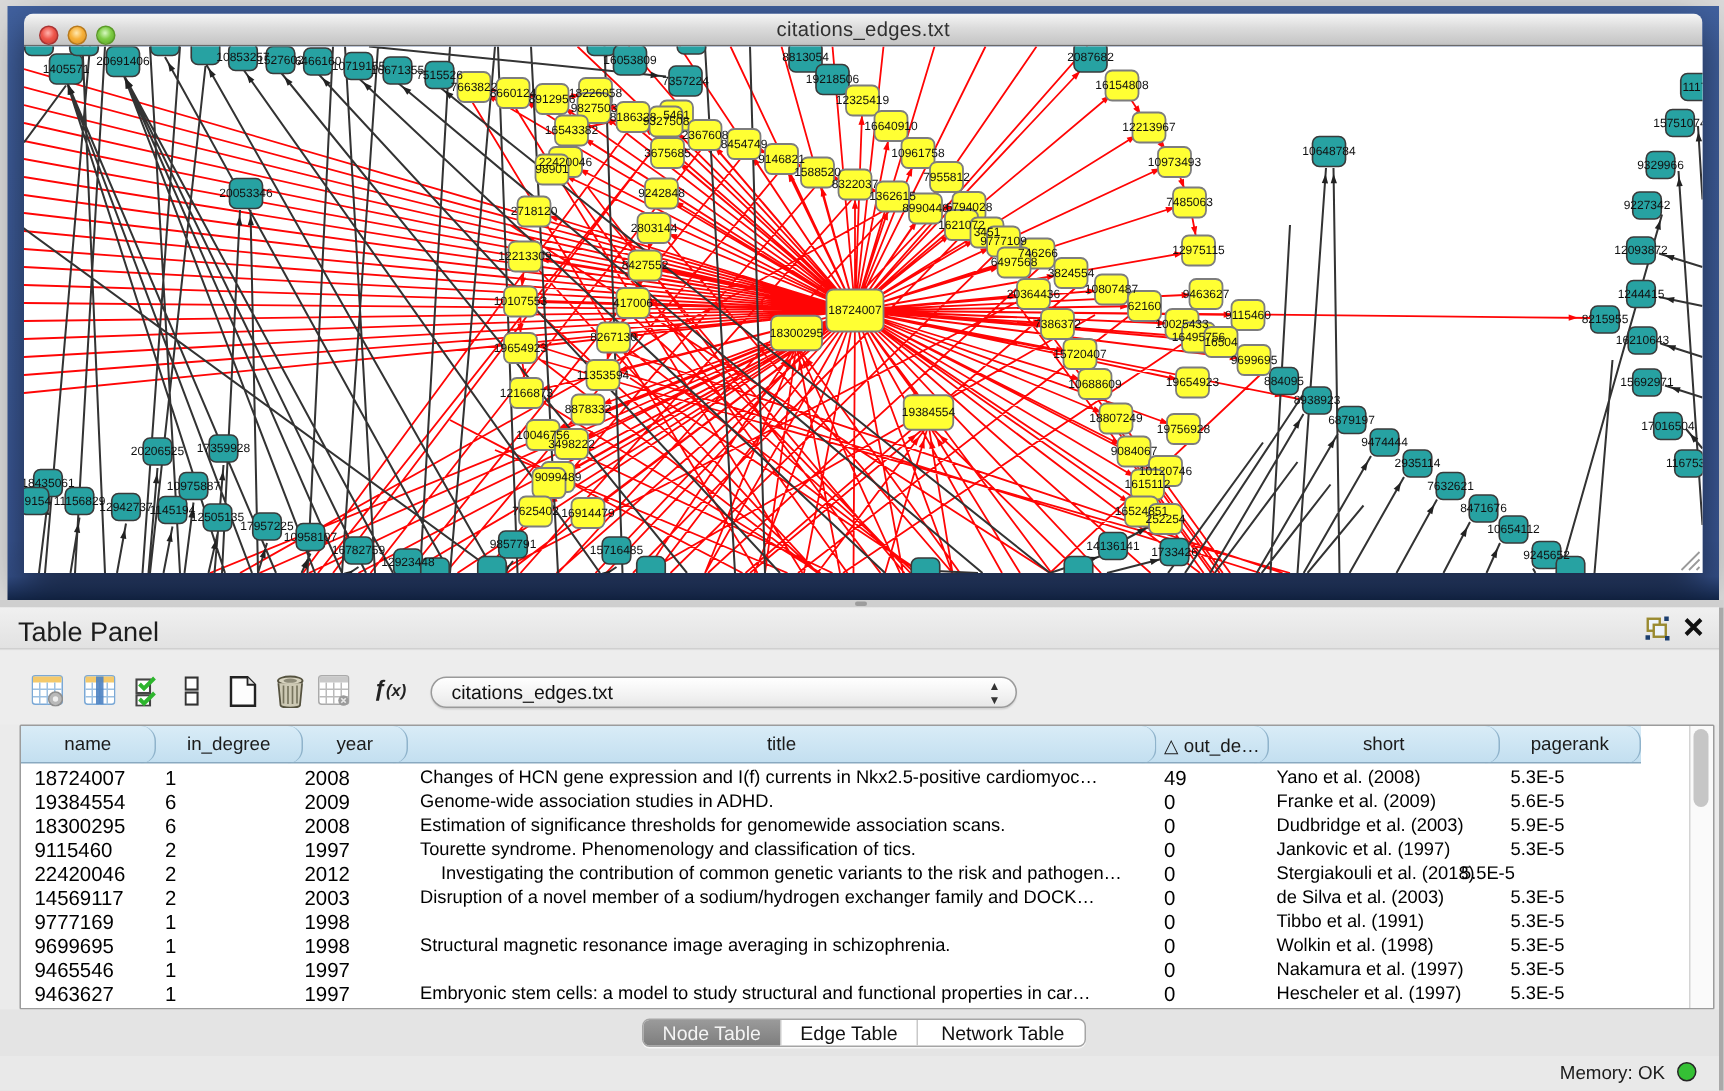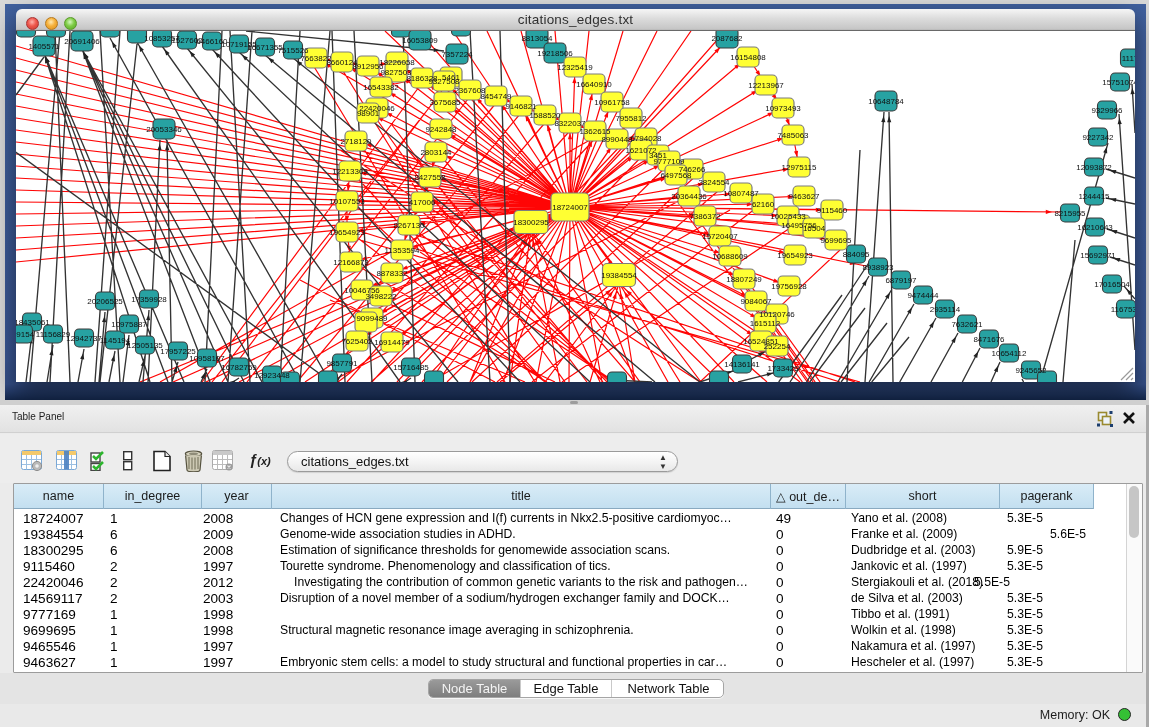--- a/index.html
+++ b/index.html
@@ -15,40 +15,40 @@
   font-size:13.5px; color:#303030; letter-spacing:0.2px; }
 .tl { position:absolute; top:7.5px; width:13px; height:13px; border-radius:50%; }
 #content { position:absolute; left:0; top:22px; width:1119px; height:351px; background:#fff; }
 #divider { position:absolute; left:0; top:400px; width:1149px; height:5px; background:#cfcfcf; }
 #divider .grip { position:absolute; left:570px; top:1px; width:8px; height:3px;
   background:#9d9d9d; border-radius:2px; }
 #panel { position:absolute; left:0; top:405px; width:1149px; height:322px; background:#ebebeb;
   border-right:3px solid #a9a9a9; }
 #phead { position:absolute; left:0; top:0; width:100%; height:28px;
   background:linear-gradient(#f0f0f0,#e2e2e2); border-bottom:1px solid #d0d0d0;
-  font-size:10px; color:#1d1d1d; }
+  font-size:18px; color:#1d1d1d; }
 #phead .lbl { position:absolute; left:12px; top:6px; }
 #toolbar { position:absolute; left:0; top:29px; width:100%; height:49px; background:#ededed; }
 .tic { position:absolute; top:16px; }
 .fx { position:absolute; left:249px; top:17px; font-size:15px; font-style:italic;
   font-weight:bold; color:#222; }
 .fx i { font-size:11px; font-weight:bold; }
 #combo { position:absolute; left:287px; top:17px; width:391px; height:21px;
   border:1px solid #9a9a9a; border-radius:11px;
   background:linear-gradient(#ffffff,#f2f2f2 60%, #e8e8e8); box-shadow:0 1px 1px rgba(0,0,0,0.12);
   font-size:13px; color:#111; }
 #combo .txt { position:absolute; left:13px; top:2px; }
 #combo .ar { position:absolute; right:10px; top:1px; font-size:8px; color:#333;
   line-height:9px; text-align:center; }
 #tablebox { position:absolute; left:13px; top:78px; width:1130px; height:190px;
   background:#fff; border:1px solid #9c9c9c; border-radius:1px; }
 #thead { position:absolute; left:0; top:0; width:1080px; height:25px;
   background:linear-gradient(#d9ecf7,#c3dff0); border-bottom:1px solid #89a9c0; }
 .hc { position:absolute; top:0; height:25px; border-right:1px solid #8fb3cb;
-  text-align:center; font-size:12.5px; color:#1a1a1a; padding-top:5px; }
+  text-align:center; font-size:12.5px; color:#1a1a1a; padding-top:5px;border-radius:10px; }
 .tr { position:absolute; left:0; width:1080px; height:16px; font-size:12.2px; color:#000; }
 .tr span { position:absolute; top:1px; white-space:nowrap; }
 .tr .num { font-size:13.6px; top:0.5px; }
 #vscroll { position:absolute; right:0; top:0; width:16px; height:188px; background:#fafafa;
   border-left:1px solid #d4d4d4; }
 #vscroll .thumb { position:absolute; left:2px; top:2px; width:10px; height:52px;
   background:#c6c6c6; border-radius:6px; }
 #tabs { position:absolute; left:0; top:268px; width:100%; height:31px; background:#e4e4e4; }
 #seg { position:absolute; left:428px; top:6px; width:296px; height:19px;
   border:1px solid #a5a5a5; border-radius:5px; background:#fff;
@@ -611,21 +611,21 @@
         <span style="left:837px">Yano et al. (2008)</span>
         <span style="left:993px">5.3E‑5</span>
       </div>
       <div class="tr" style="top:42px">
         <span class="num" style="left:9px">19384554</span>
         <span class="num" style="left:96px">6</span>
         <span class="num" style="left:189px">2009</span>
         <span style="left:266px">Genome‑wide association studies in ADHD.</span>
         <span class="num" style="left:762px">0</span>
         <span style="left:837px">Franke et al. (2009)</span>
-        <span style="left:1036px">5.6E‑5</span>
+        <span style="left:993px">5.6E‑5</span>
       </div>
       <div class="tr" style="top:58px">
         <span class="num" style="left:9px">18300295</span>
         <span class="num" style="left:96px">6</span>
         <span class="num" style="left:189px">2008</span>
         <span style="left:266px">Estimation of significance thresholds for genomewide association scans.</span>
         <span class="num" style="left:762px">0</span>
         <span style="left:837px">Dudbridge et al. (2003)</span>
         <span style="left:993px">5.9E‑5</span>
       </div>

